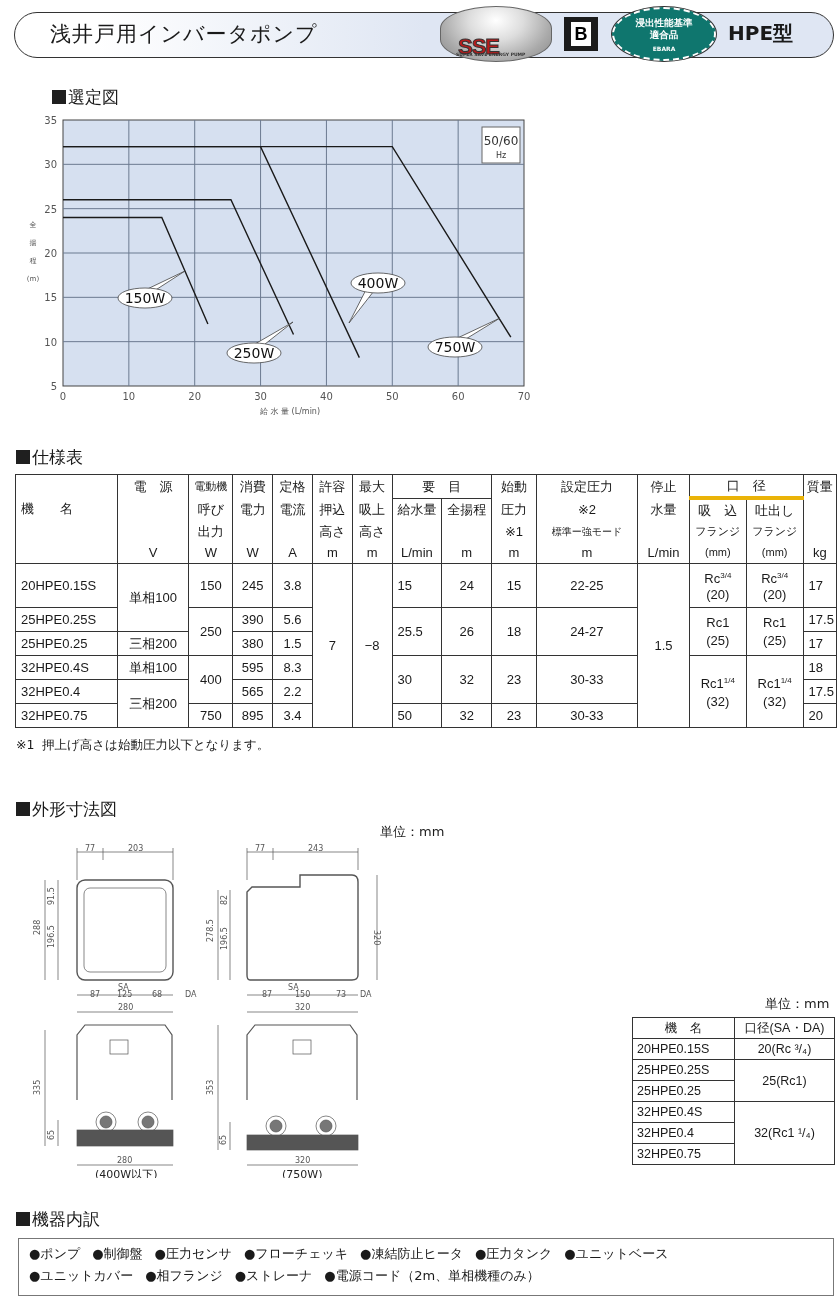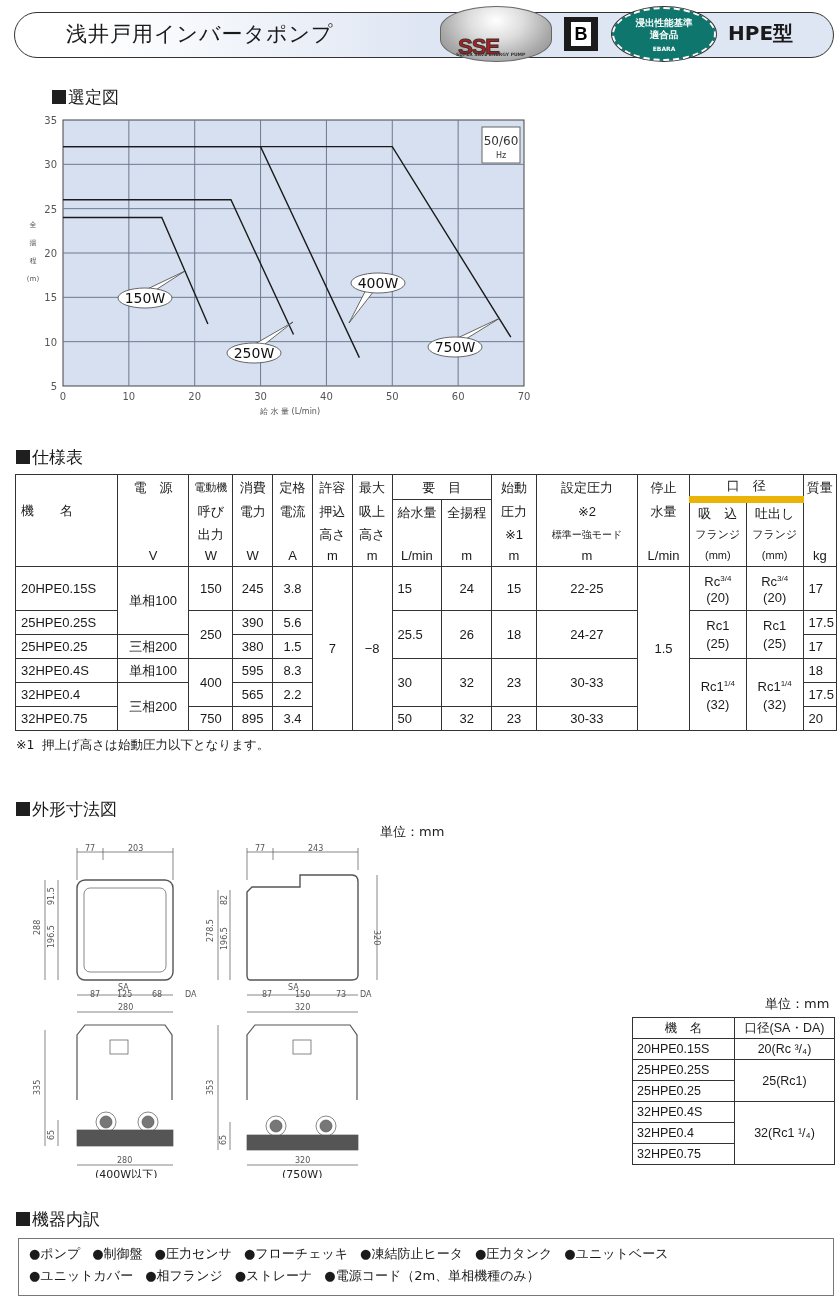--- a/index.html
+++ b/index.html
@@ -1,21 +1,21 @@
 <!DOCTYPE html>
 <html><head>
 <meta charset="utf-8">
 <style>
   * { box-sizing: border-box; margin: 0; padding: 0; }
   body { width: 840px; height: 1310px; background: #fff; font-family: "DejaVu Sans", sans-serif; color: #1a1a1a; position: relative; overflow: hidden; }
   .abs { position: absolute; }
 
   
   .banner { left: 14px; top: 12px; width: 820px; height: 46px; border: 1.5px solid #333; border-radius: 24px; background: linear-gradient(to right, #ffffff 0%, #ffffff 10%, #dfe6f3 50%, #dfe6f3 100%); }
-  .banner-title { left: 50px; top: 20px; font-size: 21px; letter-spacing: 1px; margin-left: 16px; }
+  .banner-title { left: 50px; top: 20px; font-size: 21px; letter-spacing: 1px; }
   .banner-model { left: 728px; top: 20px; font-size: 20px; font-weight: bold; }
   .sse-logo { left: 440px; top: 6px; width: 112px; height: 56px; border-radius: 50% / 40%; background: radial-gradient(ellipse at 50% 25%, #fff 0%, #ddd 35%, #aaa 70%, #888 100%); border: 1px solid #666; }
   .sse-text { left: 458px; top: 34px; font-size: 22px; font-weight: bold; color: #b91c1c; letter-spacing: -1px; -webkit-text-stroke: 1px #333; font-family: "Liberation Sans", sans-serif; }
   .sse-sub { left: 456px; top: 52px; font-size: 4.5px; font-weight: bold; color: #333; }
   .b-logo { left: 564px; top: 17px; width: 34px; height: 34px; background: #1b1b1b; }
   .b-logo-inner { left: 571px; top: 22px; width: 20px; height: 24px; background: #fff; color: #000; font-weight: bold; font-size: 18px; text-align: center; line-height: 24px; font-family: "Liberation Sans", sans-serif; }
   .badge { left: 612px; top: 7px; width: 104px; height: 54px; background: #0f766e; border-radius: 50%; border: 2px dashed #fff; outline: 1px solid #333; color: #fff; text-align: center; font-size: 9.5px; font-weight: bold; padding-top: 8px; line-height: 12px; }
   .badge-ebara { font-size: 6px; display: block; margin-top: 2px; }
 
   .section-title { font-size: 17px; left: 16px; }
@@ -155,21 +155,21 @@
       <td>電　源</td>
       <td class="small">電動機</td>
       <td>消費</td>
       <td>定格</td>
       <td>許容</td>
       <td>最大</td>
       <td colspan="2" style="border-bottom:1px solid #333;">要　目</td>
       <td>始動</td>
       <td>設定圧力</td>
       <td>停止</td>
-      <td colspan="2" style="border-bottom:7px solid #eab308;margin-left:20px;">口　径</td>
+      <td colspan="2" style="border-bottom:4px solid #eab308;margin-left:20px;">口　径</td>
       <td>質量</td>
     </tr>
     <tr>
       <td></td>
       <td>呼び</td>
       <td>電力</td>
       <td>電流</td>
       <td>押込</td>
       <td>吸上</td>
       <td>給水量</td>

